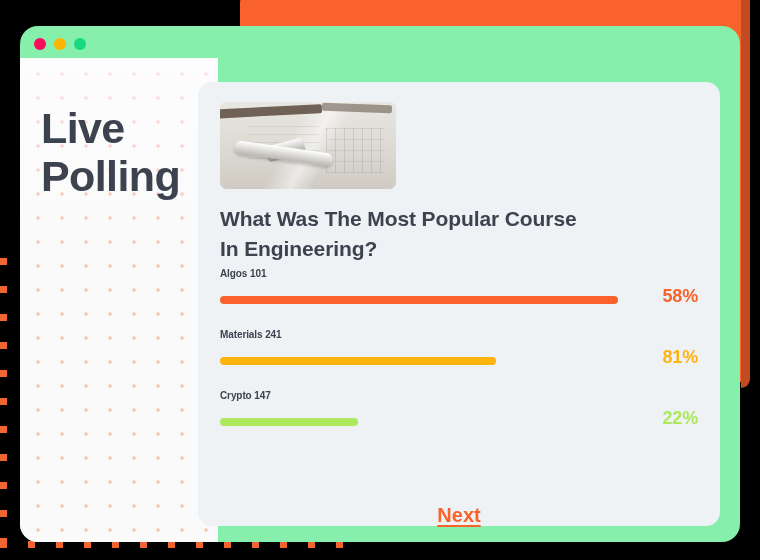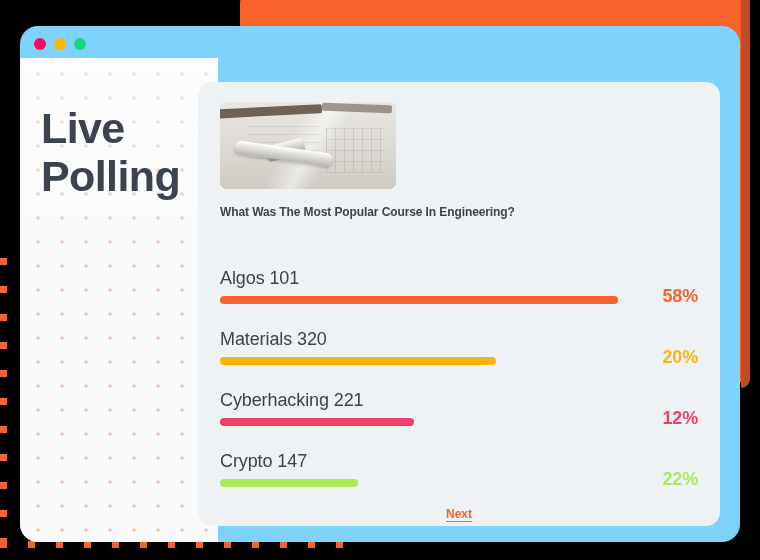--- a/index.html
+++ b/index.html
@@ -76,21 +76,21 @@
     display: block;
   }
 
   
   .window {
     position: absolute;
     left: 20px;
     top: 26px;
     width: 720px;
     height: 516px;
-    background: #7dd3fc;
+    background: #86efac;
     border-radius: 18px;
     overflow: hidden;
   }
 
   .titlebar {
     position: absolute;
     left: 0; top: 0;
     width: 100%;
     height: 58px;
   }
@@ -217,43 +217,43 @@
     left: 16%; top: 20%;
     width: 40%; height: 46%;
     background: repeating-linear-gradient(0deg, rgba(140,140,140,.18) 0 1px, transparent 1px 8px);
   }
 
   .question {
     position: absolute;
     left: 22px;
     top: 122px;
     width: 380px;
-    font-size: 12px;
+    font-size: 21px;
     line-height: 1.42;
     font-weight: 700;
     color: #3C434F;
     letter-spacing: -0.1px;
   }
 
   .options {
     position: absolute;
     left: 0;
     top: 186px;
     width: 100%;
   }
   .option {
     position: relative;
     height: 61px;
   }
   .opt-label {
     position: absolute;
     left: 22px;
     top: 0;
-    font-size: 18px;
-    font-weight: 400;
+    font-size: 10px;
+    font-weight: 700;
     color: #3C434F;
     letter-spacing: -0.1px;
   }
   .bar-track {
     position: absolute;
     left: 22px;
     top: 28px;
     width: 398px;
     height: 8px;
   }
@@ -273,21 +273,21 @@
 
   .next-wrap {
     position: absolute;
     left: 0;
     top: 422px;
     width: 100%;
     text-align: center;
   }
   .next-link {
     display: inline-block;
-    font-size: 12px;
+    font-size: 20px;
     font-weight: 700;
     color: #F9632B;
     text-decoration: underline;
     text-underline-offset: 3px;
     cursor: pointer;
   }
 </style>
 </head>
 <body>
 
@@ -357,34 +357,27 @@
 
         <div class="option">
           <div class="opt-label">Algos 101</div>
           <div class="bar-track">
             <div class="bar-fill" id="bar0" style="width: 398px; background: rgb(249, 99, 43);"></div>
           </div>
           <div class="opt-pct" id="pct0" style="color: rgb(249, 99, 43);">58%</div>
         </div>
 
         <div class="option">
-          <div class="opt-label">Materials 320</div>
+          <div class="opt-label">Materials 241</div>
           <div class="bar-track">
             <div class="bar-fill" id="bar1" style="width: 276px; background: rgb(255, 179, 15);"></div>
           </div>
-          <div class="opt-pct" id="pct1" style="color: rgb(255, 179, 15);">20%</div>
+          <div class="opt-pct" id="pct1" style="color: rgb(255, 179, 15);">81%</div>
         </div>
 
-        <div class="option">
-          <div class="opt-label">Cyberhacking 221</div>
-          <div class="bar-track">
-            <div class="bar-fill" id="bar2" style="width: 194px; background: rgb(239, 64, 104);"></div>
-          </div>
-          <div class="opt-pct" id="pct2" style="color: rgb(239, 64, 104);">12%</div>
-        </div>
 
         <div class="option">
           <div class="opt-label">Crypto 147</div>
           <div class="bar-track">
             <div class="bar-fill" id="bar3" style="width: 138px; background: rgb(174, 232, 92);"></div>
           </div>
           <div class="opt-pct" id="pct3" style="color: rgb(174, 232, 92);">22%</div>
         </div>
 
       </div>

